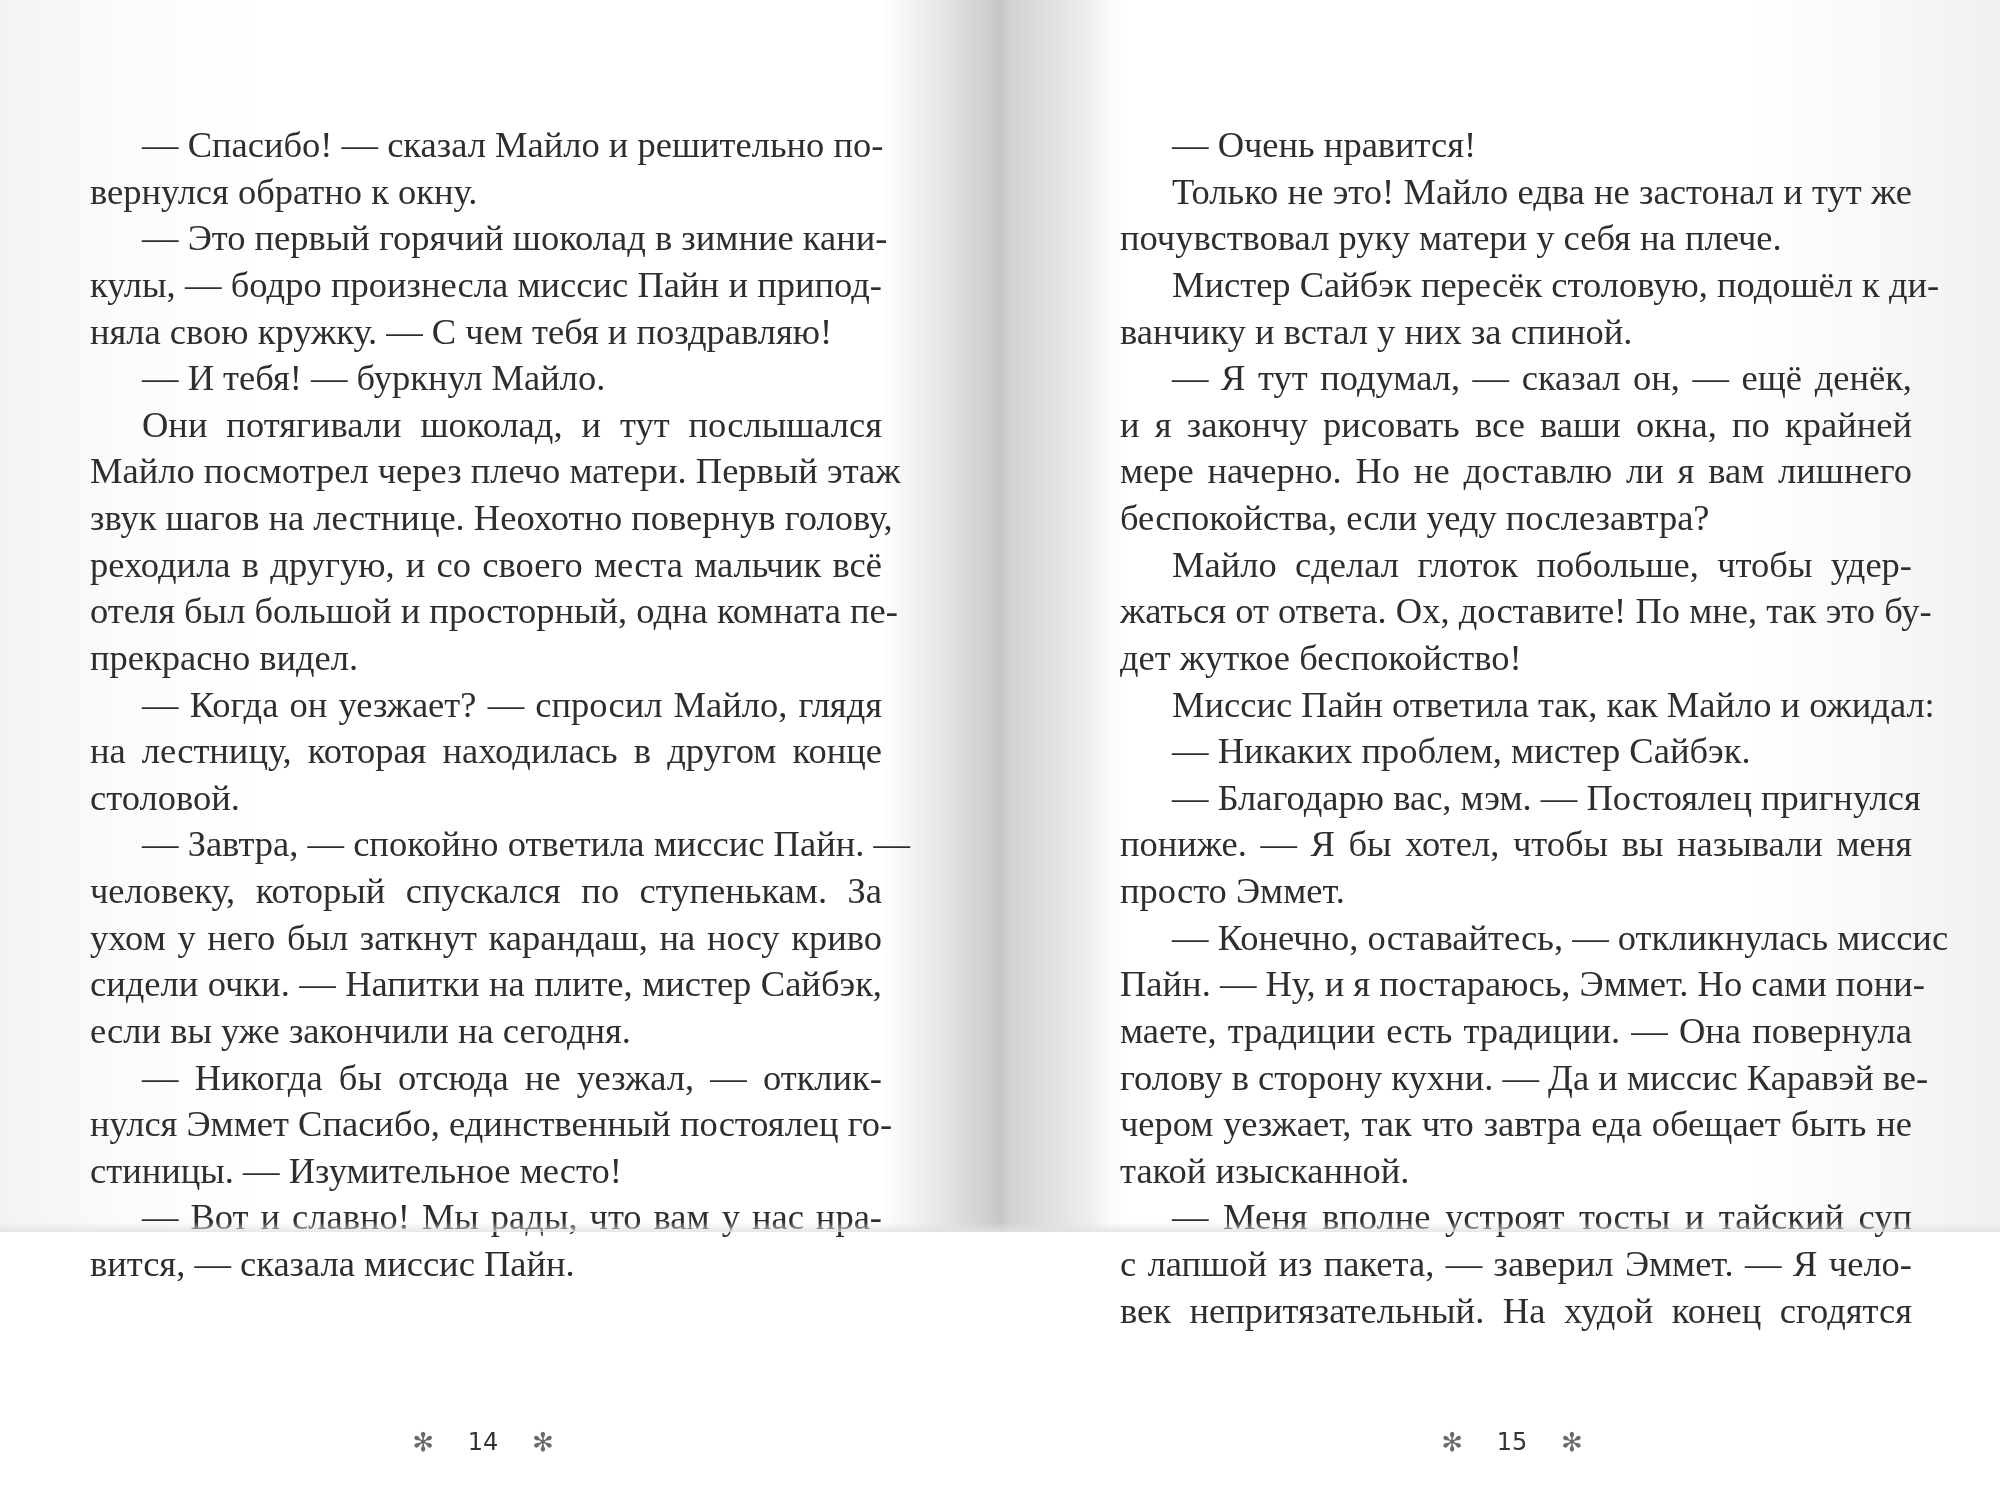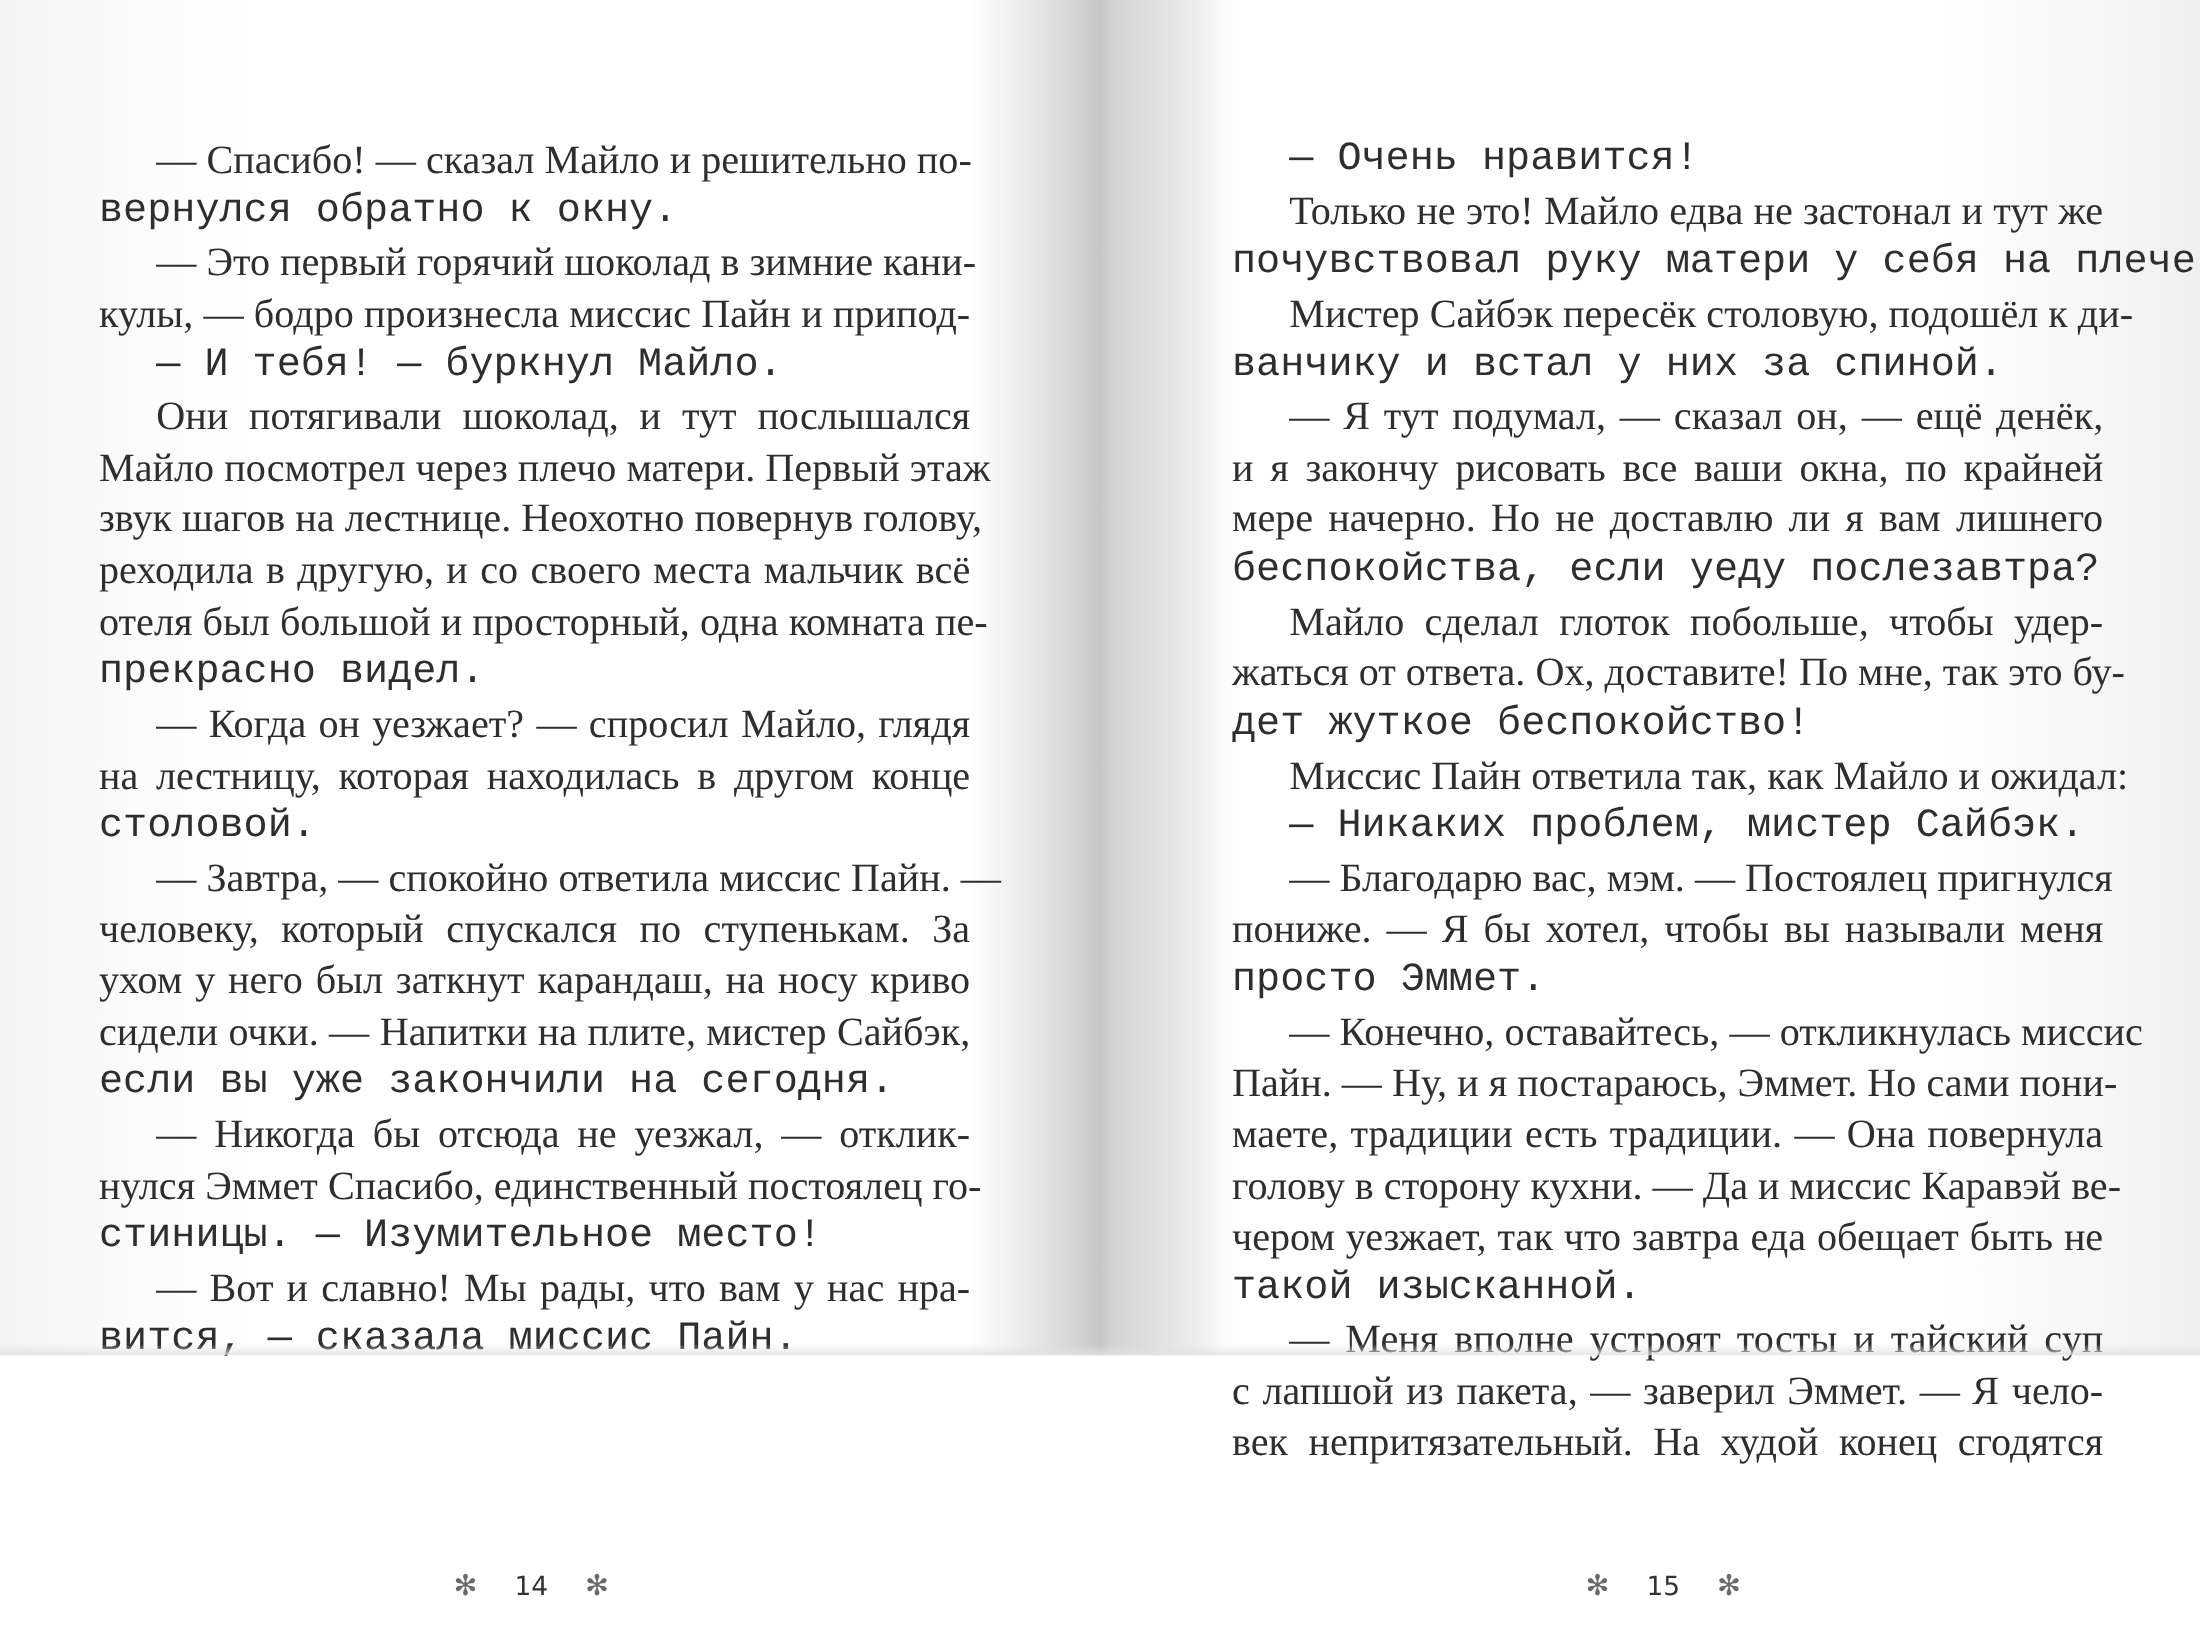--- a/index.html
+++ b/index.html
@@ -56,21 +56,20 @@
     text-align: justify;
     text-align-last: justify;
     overflow: visible;
   }
   .line.indent {
     padding-left: 52px;
   }
   .line.last {
     text-align: left;
     text-align-last: left;
-    font-family: Liberation Mono, monospace;
   }
   .folio {
     position: absolute;
     top: 1421px;
     left: 0;
     width: 792px;
     text-align: center;
     font-family: "DejaVu Sans", "Liberation Sans", sans-serif;
     font-size: 24px;
     line-height: 40px;
@@ -94,20 +93,21 @@
 <body>
 
 <div class="spread">
 
   <div class="page left">
     <div class="text-block">
         <span class="line indent">— Спасибо! — сказал Майло и решительно по-</span>
         <span class="line last">вернулся обратно к окну.</span>
         <span class="line indent">— Это первый горячий шоколад в зимние кани-</span>
         <span class="line">кулы, — бодро произнесла миссис Пайн и припод-</span>
+        <span class="line last">няла свою кружку. — С чем тебя и поздравляю!</span>
         <span class="line indent last">— И тебя! — буркнул Майло.</span>
         <span class="line indent">Они потягивали шоколад, и тут послышался</span>
         <span class="line">Майло посмотрел через плечо матери. Первый этаж</span>
         <span class="line">звук шагов на лестнице. Неохотно повернув голову,</span>
         <span class="line">реходила в другую, и со своего места мальчик всё</span>
         <span class="line">отеля был большой и просторный, одна комната пе-</span>
         <span class="line last">прекрасно видел.</span>
         <span class="line indent">— Когда он уезжает? — спросил Майло, глядя</span>
         <span class="line">на лестницу, которая находилась в другом конце</span>
         <span class="line last">столовой.</span>

